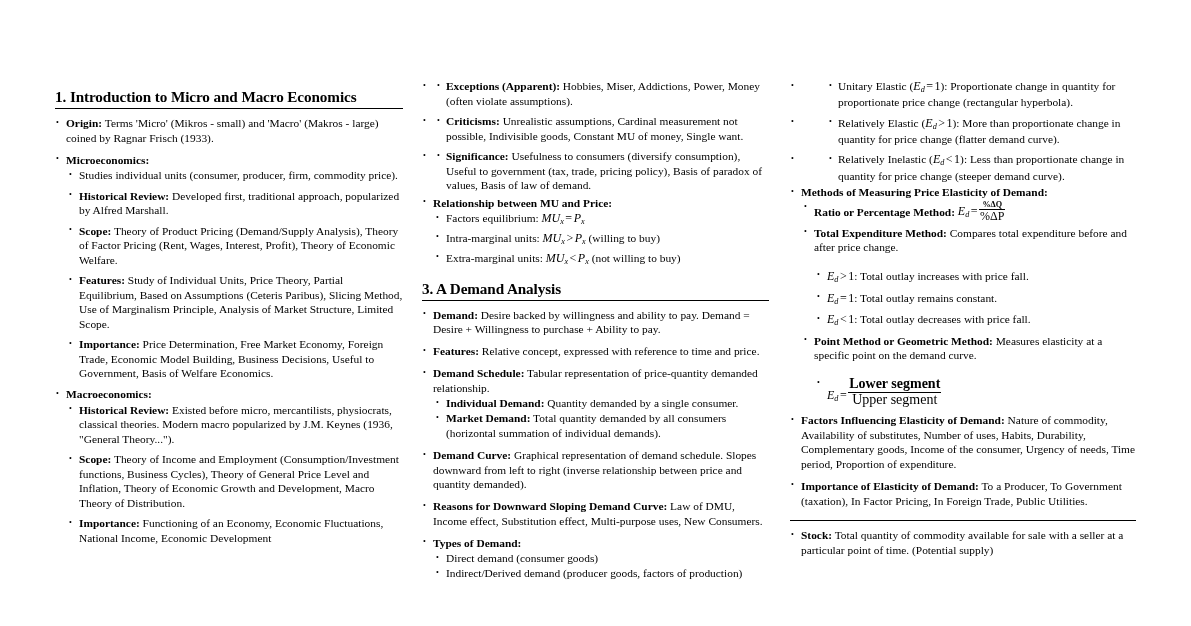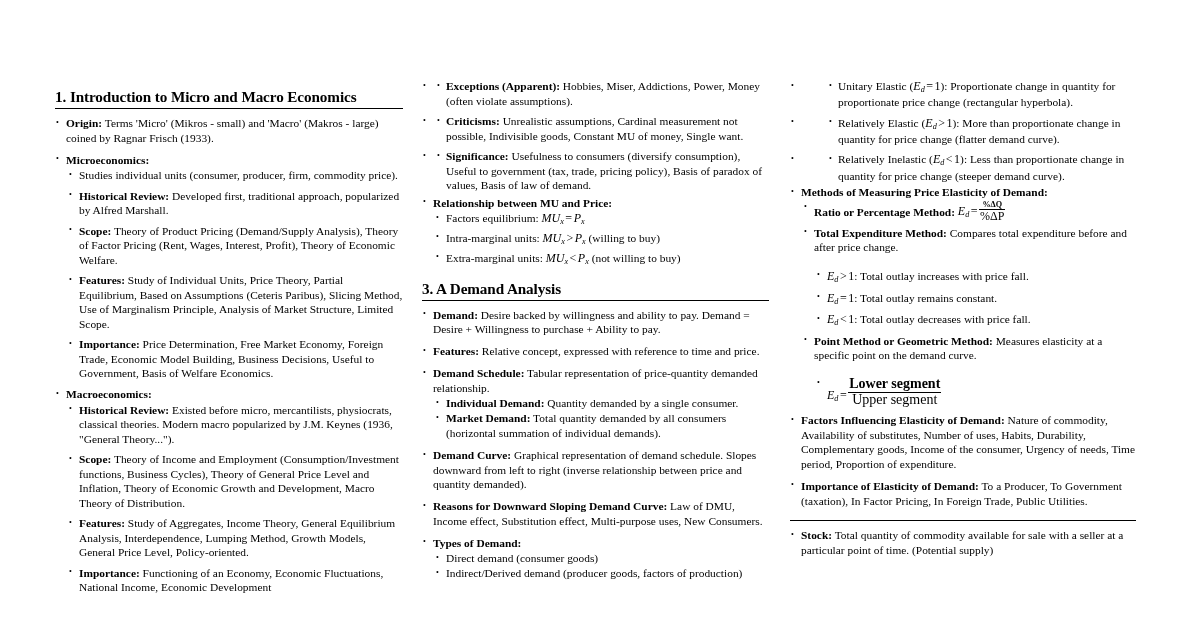--- a/index.html
+++ b/index.html
@@ -173,21 +173,20 @@
             <li><b>Features:</b><span> Study of Individual Units, Price Theory, Partial Equilibrium, Based on Assumptions (Ceteris Paribus), Slicing Method, Use of Marginalism Principle, Analysis of Market Structure, Limited Scope.</span></li>
             <li><b>Importance:</b><span> Price Determination, Free Market Economy, Foreign Trade, Economic Model Building, Business Decisions, Useful to Government, Basis of Welfare Economics.</span></li>
           </ul>
         </li>
 
         <li class="tight">
           <b>Macroeconomics:</b>
           <ul class="lv2 spaced">
             <li><b>Historical Review:</b><span> Existed before micro, mercantilists, physiocrats, classical theories. Modern macro popularized by J.M. Keynes (1936, "General Theory...").</span></li>
             <li><b>Scope:</b><span> Theory of Income and Employment (Consumption/Investment functions, Business Cycles), Theory of General Price Level and Inflation, Theory of Economic Growth and Development, Macro Theory of Distribution.</span></li>
-            <li><b>Features:</b><span> Study of Aggregates, Income Theory, General Equilibrium Analysis, Interdependence, Lumping Method, Growth Models, General Price Level, Policy-oriented.</span></li>
             <li><b>Importance:</b><span> Functioning of an Economy, Economic Fluctuations, National Income, Economic Development</span></li>
           </ul>
         </li>
 
       </ul>
     </div>
   </div>
 
   <div class="col col-2">
     <div class="col-inner" style="top:79px;">

